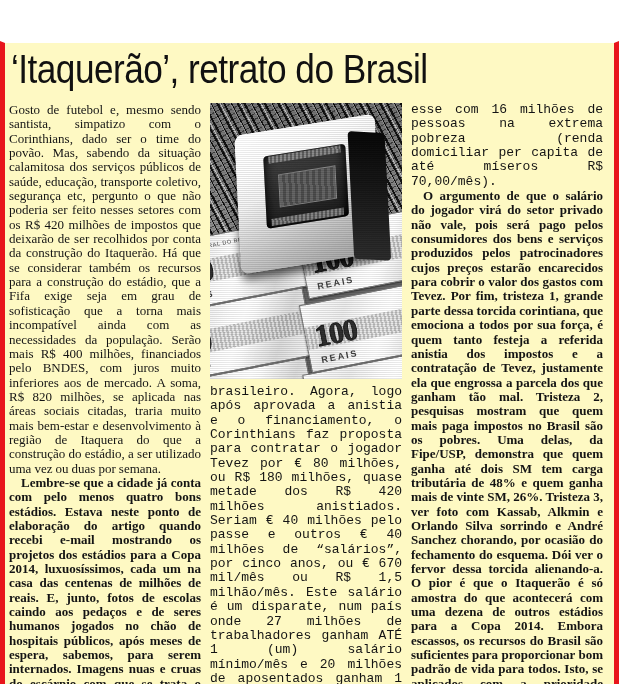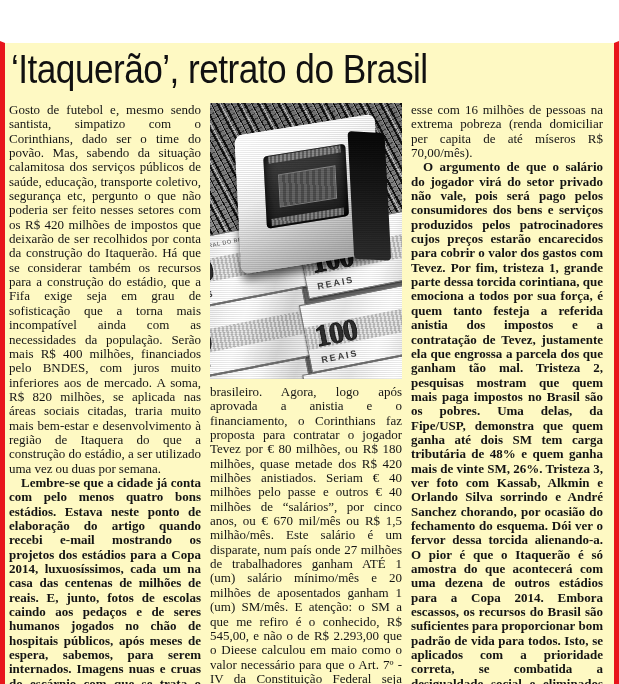--- a/index.html
+++ b/index.html
@@ -60,21 +60,21 @@
     margin: 0;
     text-align: justify;
     text-justify: inter-word;
     font-size: 13px;
     line-height: 14.35px;
     color: #141414;
     hyphens: manual;
     word-spacing: -0.2px;
   }
   .col p + p { text-indent: 12px; font-weight: bold; }
-  .col p.cont { text-indent: 0; }
+  .col p.cont { text-indent: 0; font-family: Liberation Mono, monospace; }
 
   
   .photo-wrap {
     width: 192px;
     height: 276px;
     margin: 0 0 6px 0;
     overflow: hidden;
     position: relative;
     background: #5a5a5a;
     filter: grayscale(1) contrast(1.18);

